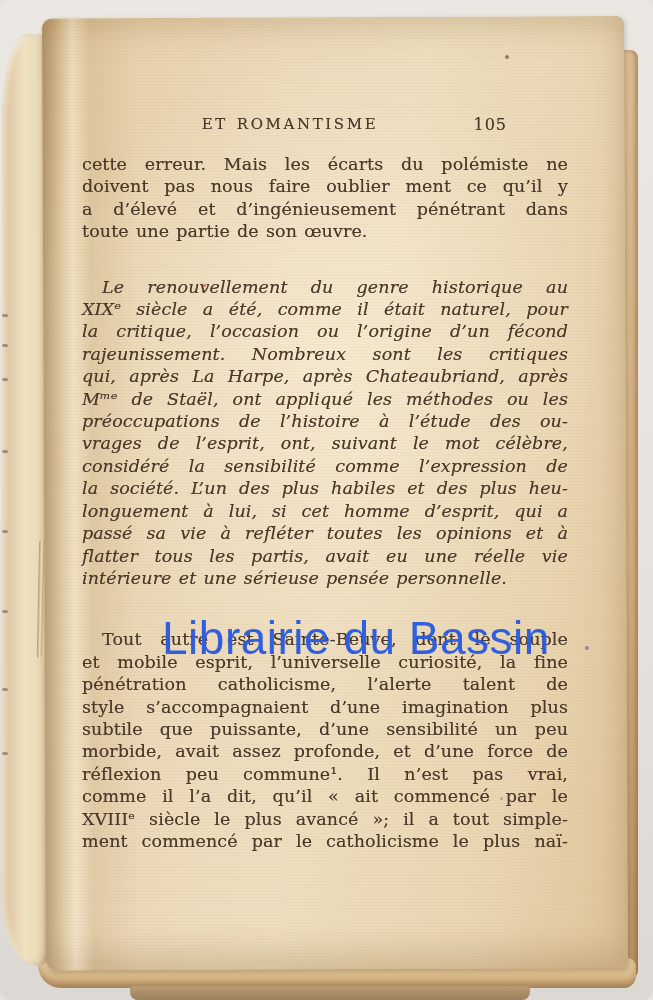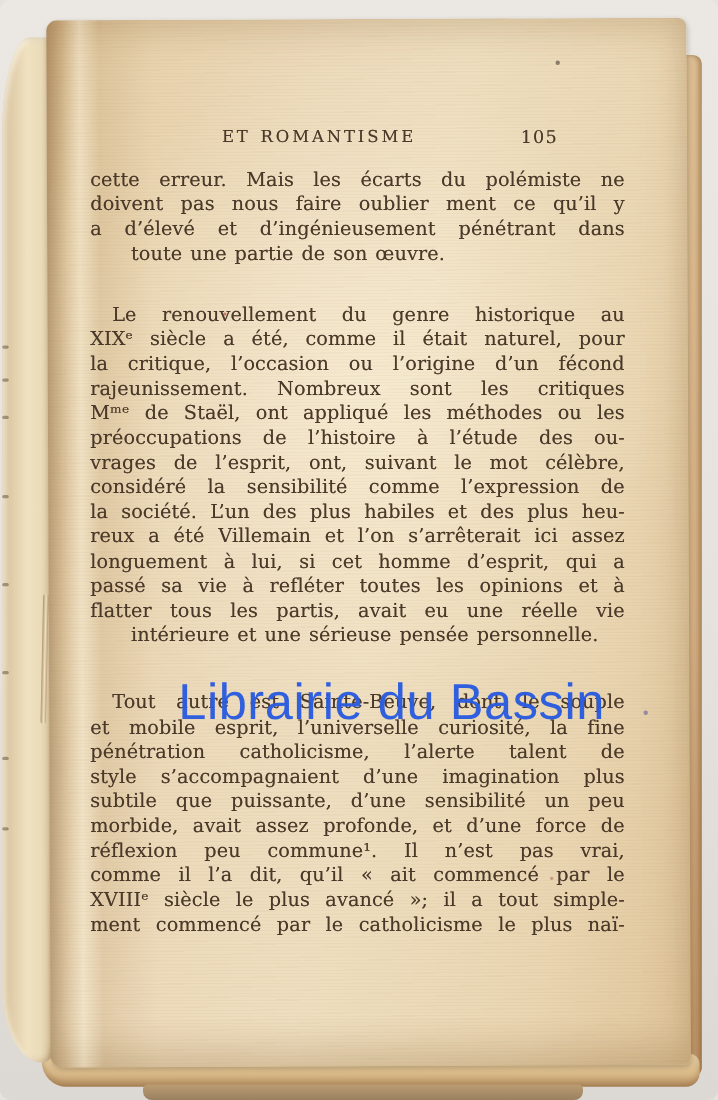--- a/index.html
+++ b/index.html
@@ -45,23 +45,23 @@
 
   
   .text-block{position:absolute;left:82px;top:115px;width:486px;color:#4a3829;
     font-size:17.5px;letter-spacing:.1px;word-spacing:1.5px;
     text-shadow:0 0 .6px rgba(74,56,41,.55);}
   .pagehead{position:relative;height:22px;margin-bottom:16px;}
   .running-title{position:absolute;left:208px;transform:translateX(-50%);
     font-size:15px;letter-spacing:2.6px;white-space:nowrap;}
   .folio{position:absolute;right:61px;font-size:16px;letter-spacing:1px;}
   .line{line-height:22.4px;text-align:justify;text-align-last:justify;white-space:normal;}
-  .line.para-end{text-align-last:left;margin-left:37px;}
+  .line.para-end{text-align-last:left;}
   .para.indent .line:first-child{text-indent:20px;}
-  #paragraphs .para:nth-child(2){margin-top:33px;}
+  #paragraphs .para:nth-child(2){margin-top:33px;font-style:italic;}
   #paragraphs .para:nth-child(3){margin-top:39px;}
 
   
   .watermark{position:absolute;left:162px;top:611px;width:440px;
     font-family:"Liberation Sans",sans-serif;font-size:46px;font-weight:400;
     letter-spacing:.5px;white-space:nowrap;opacity:.97;}
 
   
   .speck{position:absolute;border-radius:50%;}
   .speck.s1{left:505px;top:55px;width:4px;height:4px;background:rgba(60,50,40,.55);}
@@ -106,26 +106,26 @@
           <div class="line">cette erreur. Mais les écarts du polémiste ne</div>
           <div class="line">doivent pas nous faire oublier ment ce qu’il y</div>
           <div class="line">a d’élevé et d’ingénieusement pénétrant dans</div>
           <div class="line para-end">toute une partie de son œuvre.</div>
         </div>
         <div class="para indent">
           <div class="line">Le renouvellement du genre historique au</div>
           <div class="line">XIXᵉ siècle a été, comme il était naturel, pour</div>
           <div class="line">la critique, l’occasion ou l’origine d’un fécond</div>
           <div class="line">rajeunissement. Nombreux sont les critiques</div>
+          <div class="line">qui, après La Harpe, après Chateaubriand, après</div>
           <div class="line">Mᵐᵉ de Staël, ont appliqué les méthodes ou les</div>
           <div class="line">préoccupations de l’histoire à l’étude des ou-</div>
           <div class="line">vrages de l’esprit, ont, suivant le mot célèbre,</div>
           <div class="line">considéré la sensibilité comme l’expression de</div>
           <div class="line">la société. L’un des plus habiles et des plus heu-</div>
-          <div class="line">reux a été Villemain et l’on s’arrêterait ici assez</div>
           <div class="line">longuement à lui, si cet homme d’esprit, qui a</div>
           <div class="line">passé sa vie à refléter toutes les opinions et à</div>
           <div class="line">flatter tous les partis, avait eu une réelle vie</div>
           <div class="line para-end">intérieure et une sérieuse pensée personnelle.</div>
         </div>
         <div class="para indent">
           <div class="line">Tout autre est Sainte-Beuve, dont le souple</div>
           <div class="line">et mobile esprit, l’universelle curiosité, la fine</div>
           <div class="line">pénétration catholicisme, l’alerte talent de</div>
           <div class="line">style s’accompagnaient d’une imagination plus</div>

